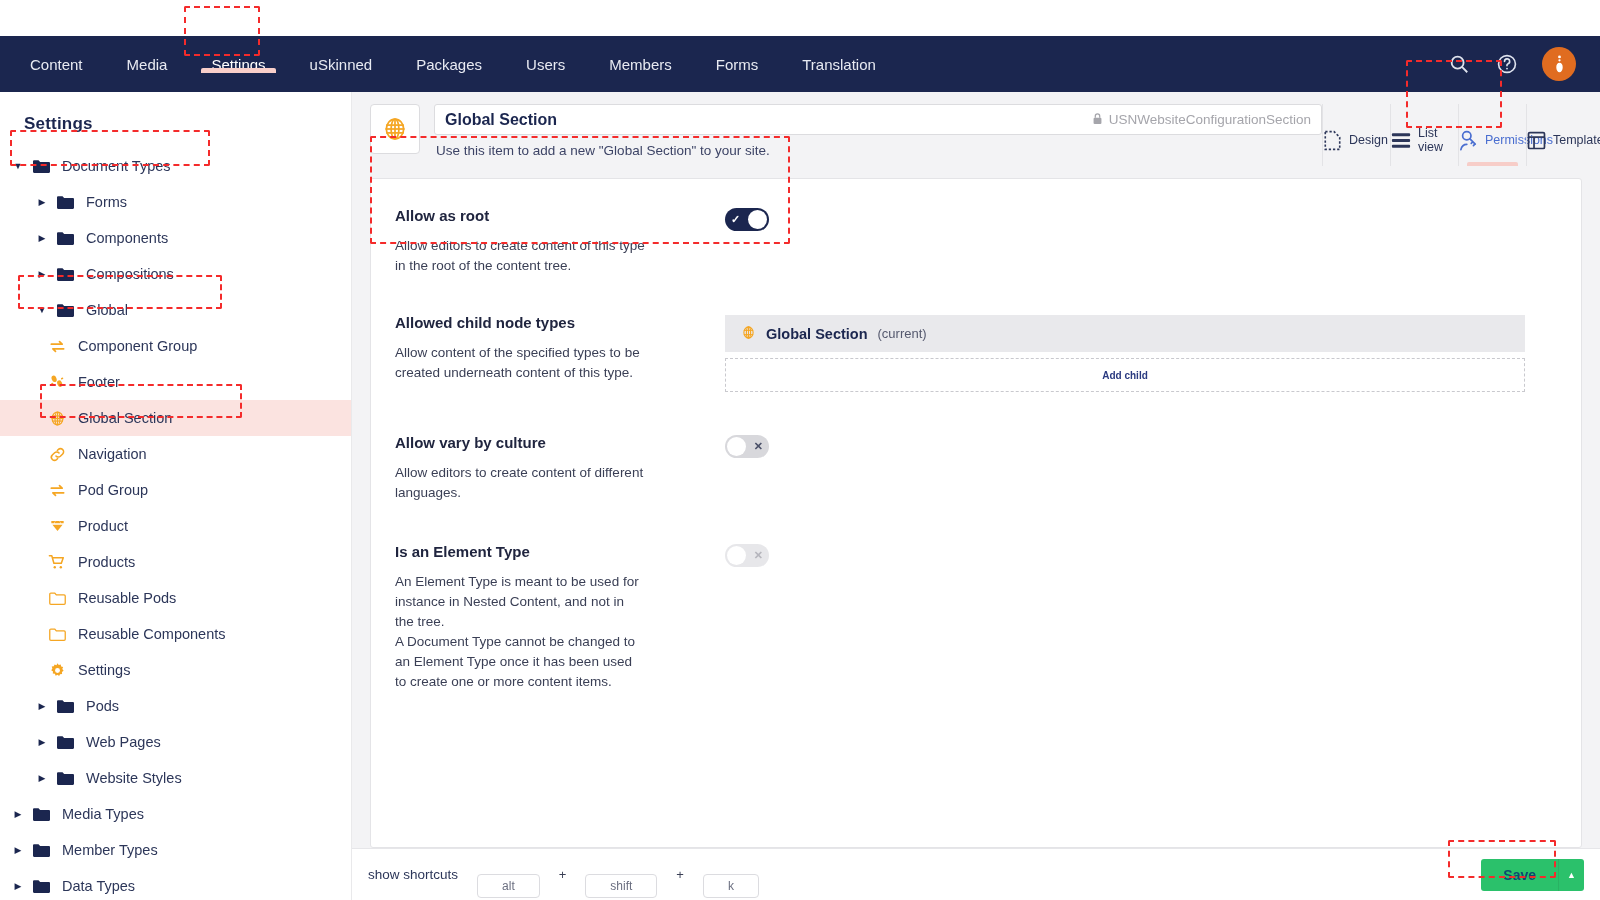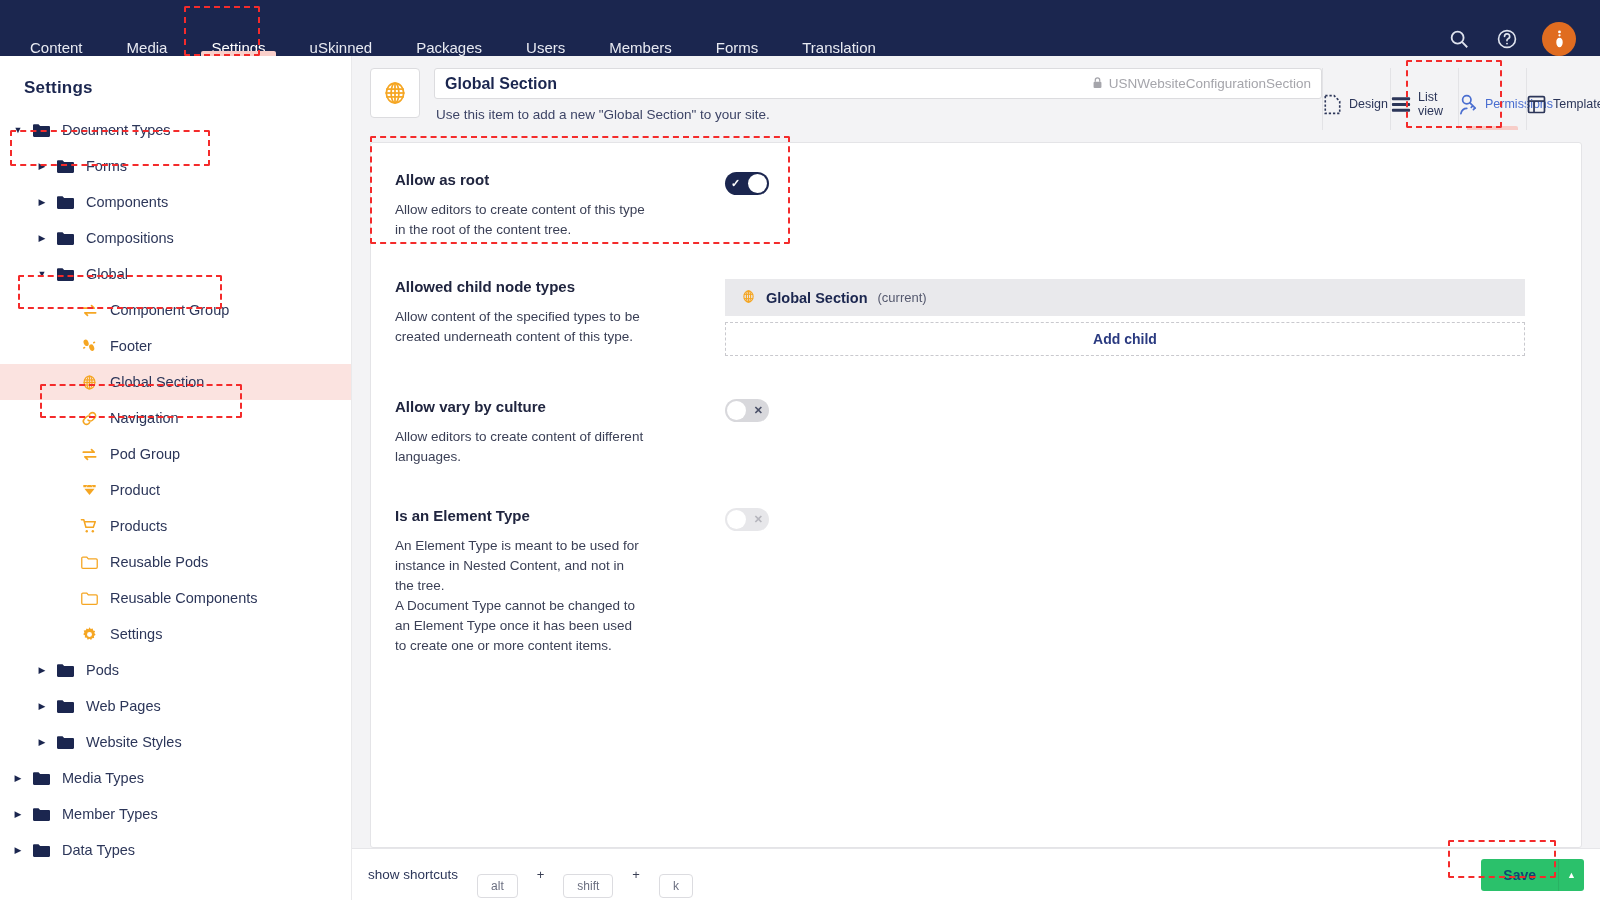--- a/index.html
+++ b/index.html
@@ -6,21 +6,21 @@
   html, body {
     width: 1600px; height: 900px;
     font-family: "Liberation Sans", sans-serif;
     background: #fff; overflow: hidden;
   }
   body { display: flex; flex-direction: column; }
 
   
   .topnav {
     height: 56px; background: #1b264f; flex: 0 0 56px;
-    display: flex; align-items: flex-end; position: relative;
+    display: flex; align-items: center; position: relative; margin-top: 36px;
   }
   .nav-items { display: flex; align-items: stretch; padding-left: 8px; }
   .nav-item {
     position: relative; display: flex; align-items: center;
     padding: 0 22px; color: #e8eaf2; font-size: 15px; cursor: pointer;
   }
   .nav-item.active { color: #ffffff; }
   .nav-item.active::after {
     content: ""; position: absolute; left: 12px; right: 12px; bottom: 0;
     height: 5px; background: #f9cfca; border-radius: 2px 2px 0 0;
@@ -52,21 +52,21 @@
   .tree-row.selected { background: #fbe3e0; }
   .caret {
     width: 16px; height: 16px; flex: 0 0 16px; margin-right: 2px;
     display: flex; align-items: center; justify-content: center;
     color: #1b264f; font-size: 9px;
   }
   .caret.spacer { visibility: hidden; }
   .t-icon { width: 26px; flex: 0 0 26px; display: flex; align-items: center; justify-content: center; margin-right: 8px; }
   .lvl0 { padding-left: 10px; }
   .lvl1 { padding-left: 34px; }
-  .lvl2 { padding-left: 58px; }
+  .lvl2 { padding-left: 26px; }
   .tree-label { white-space: nowrap; }
 
   
   .content { flex: 1; display: flex; flex-direction: column; min-width: 0; background: #f3f3f5; }
 
   .chead { background: #f3f3f5; display: flex; align-items: stretch; padding: 12px 0 0 0; flex: 0 0 74px; }
   .chead-left { display: flex; padding-left: 18px; gap: 14px; flex: 1; min-width: 0; }
   .node-icon-box {
     width: 50px; height: 50px; flex: 0 0 50px; background: #fff;
     border: 1px solid #dcdcdf; border-radius: 4px;
@@ -130,33 +130,33 @@
   .childlist { max-width: 800px; }
   .child-item {
     background: #e9e9ec; height: 37px; display: flex; align-items: center;
     gap: 10px; padding: 0 16px; font-size: 14.5px; color: #1b264f;
   }
   .child-item b { font-weight: bold; }
   .child-item .cur { color: #55596e; font-size: 13px; font-weight: normal; }
   .addchild {
     border: 1px dashed #c9c9ce; height: 34px; margin-top: 6px;
     display: flex; align-items: center; justify-content: center;
-    color: #2a3a80; font-size: 14px; font-weight: bold; cursor: pointer; background: #fff;
+    color: #2a3a80; font-size: 10px; font-weight: bold; cursor: pointer; background: #fff;
   }
 
   
   .footer {
     flex: 0 0 52px; background: #fff; border-top: 1px solid #e6e6e9;
     display: flex; align-items: center; padding: 0 16px;
   }
   .shortcuts { display: flex; align-items: center; gap: 19px; font-size: 13.5px; color: #2c3659; }
   .key {
     border: 1px solid #dcdce0; border-radius: 4px; min-width: 26px; height: 24px;
     display: flex; align-items: center; justify-content: center;
-    padding: 0 13px; font-size: 12px; color: #6b6f80; background: #fff; margin-top: 23px;
+    padding: 0 24px; font-size: 12px; color: #6b6f80; background: #fff; margin-top: 23px;
   }
   .plus { color: #3a3f55; font-size: 13px; }
   .save-wrap { margin-left: auto; display: flex; }
   .save-btn {
     background: #2bc16b; color: #0c4a6e; font-size: 14px; font-weight: bold;
     height: 32px; padding: 0 22px; border: none; border-radius: 3px 0 0 3px; cursor: pointer;
   }
   .save-caret {
     background: #2bc16b; border-radius: 0 3px 3px 0; width: 26px; height: 32px;
     display: flex; align-items: center; justify-content: center; cursor: pointer;

